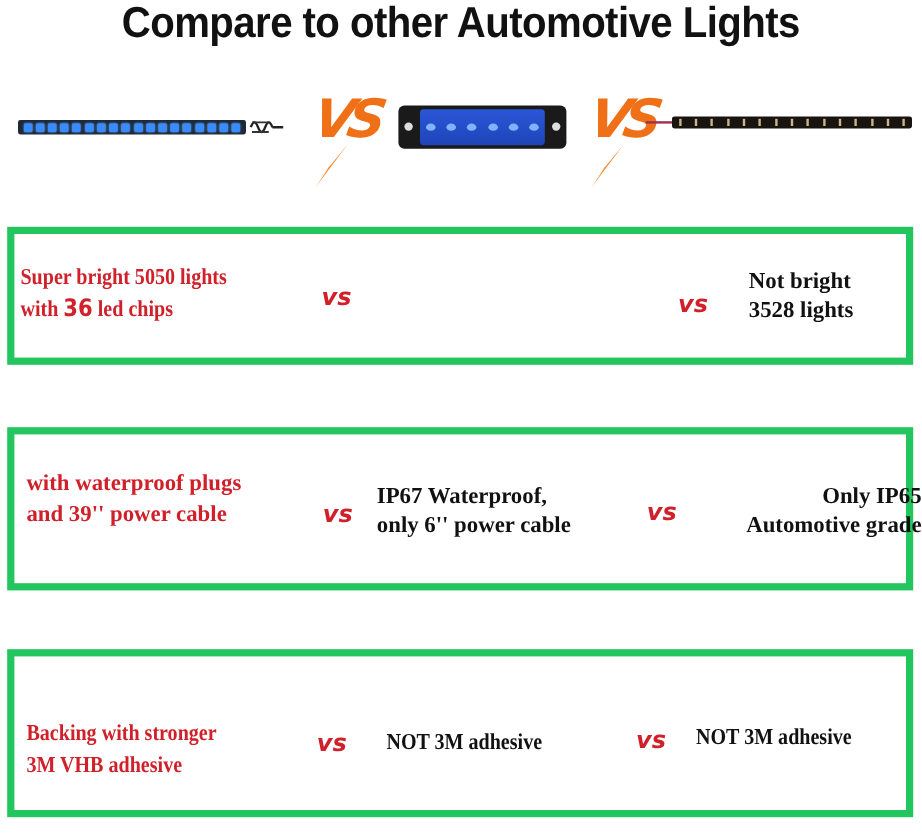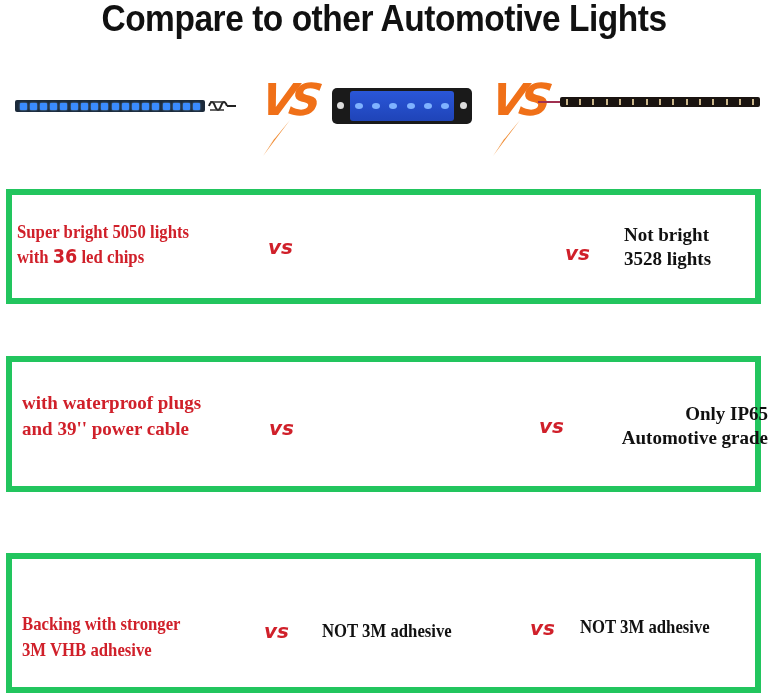--- a/index.html
+++ b/index.html
@@ -108,28 +108,32 @@
     <div>3528 lights</div>
   </div>
 </div>
 
 <div class="box" style="top:356px; height:136px;">
   <div class="cell red" style="left:10px; top:28px; line-height:26px;">
     <div>with waterproof plugs</div>
     <div>and 39'' power cable</div>
   </div>
   <div class="vs" style="left:257px; top:54px;">vs</div>
+  <div class="cell blk" style="left:302px; top:40px;">
+    <div>IP67 Waterproof,</div>
+    <div>only 6'' power cable</div>
+  </div>
   <div class="vs" style="left:527px; top:52px;">vs</div>
   <div class="cell blk" style="left:576px; top:40px; text-align:right; width:180px;">
     <div>Only IP65</div>
     <div>Automotive grade</div>
   </div>
 </div>
 
-<div class="box" style="top:541px; height:140px;margin-top:12px;">
+<div class="box" style="top:541px; height:140px;">
   <div class="cell red narrow" style="left:10px; top:52px; line-height:26px;">
     <div>Backing with stronger</div>
     <div>3M VHB adhesive</div>
   </div>
   <div class="vs" style="left:252px; top:60px;">vs</div>
   <div class="cell blk narrow" style="left:310px; top:60px;">
     <div>NOT 3M adhesive</div>
   </div>
   <div class="vs" style="left:518px; top:57px;">vs</div>
   <div class="cell blk narrow" style="left:568px; top:56px;">

